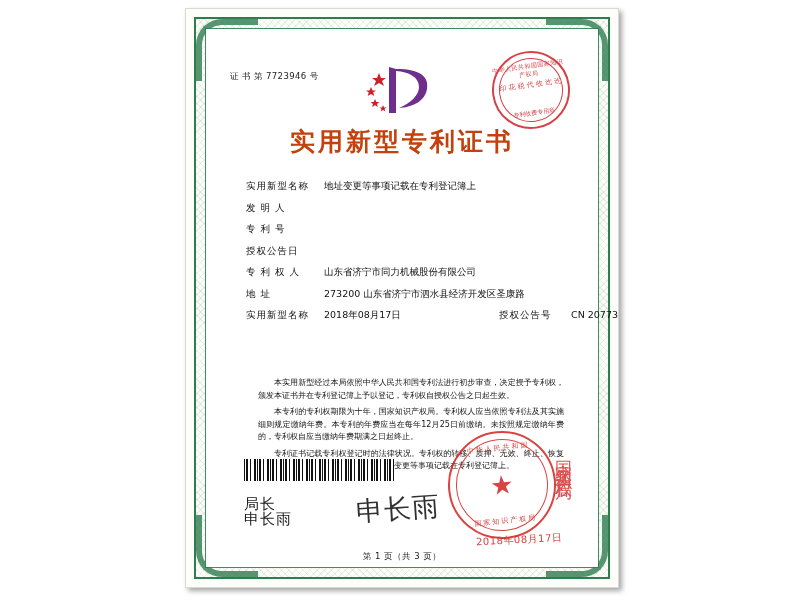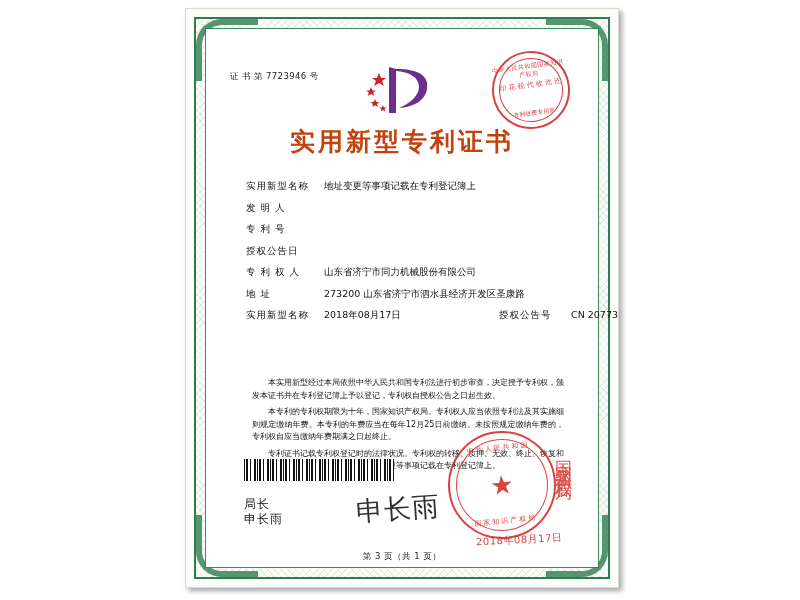--- a/index.html
+++ b/index.html
@@ -197,42 +197,42 @@
     position: absolute;
     left: 40px;
     right: 34px;
     top: 348px;
     font-size: 8px;
     line-height: 12.5px;
     text-align: justify;
     color: #151515;
   }
   .body-text p {
-    margin: 0 0 4px 6px;
+    margin: 0 0 4px 12px;
     text-indent: 16px;
   }
 
   
   .barcode {
     position: absolute;
     left: 38px;
     bottom: 86px;
     width: 150px;
     height: 22px;
     background:
       repeating-linear-gradient(90deg,
         #111 0 1px, #fff 1px 2px, #111 2px 4px, #fff 4px 6px,
         #111 6px 7px, #fff 7px 10px, #111 10px 12px, #fff 12px 13px);
   }
 
   .director-block {
     position: absolute;
     left: 38px;
     bottom: 40px;
-    font-size: 12px;
+    font-size: 15px;
     line-height: 15px;
     letter-spacing: 1px;
   }
 
   .signature {
     position: absolute;
     left: 150px;
     bottom: 40px;
     font-family: "DejaVu Serif", "Liberation Serif", serif;
     font-size: 27px;
@@ -413,17 +413,17 @@
         <div class="ring2"></div>
         <div class="sealtxt-top">中华人民共和国</div>
         <div class="star">★</div>
         <div class="sealtxt-bottom">国家知识产权局</div>
       </div>
 
       <div class="vertical-stamp">国家知识产权局</div>
 
       <div class="stamp-date">2018年08月17日</div>
 
-      <div class="page-footer">第 3 页（共 1 页）</div>
+      <div class="page-footer">第 1 页（共 3 页）</div>
 
     </div>
   </div>
 </div>
 
 </body></html>

